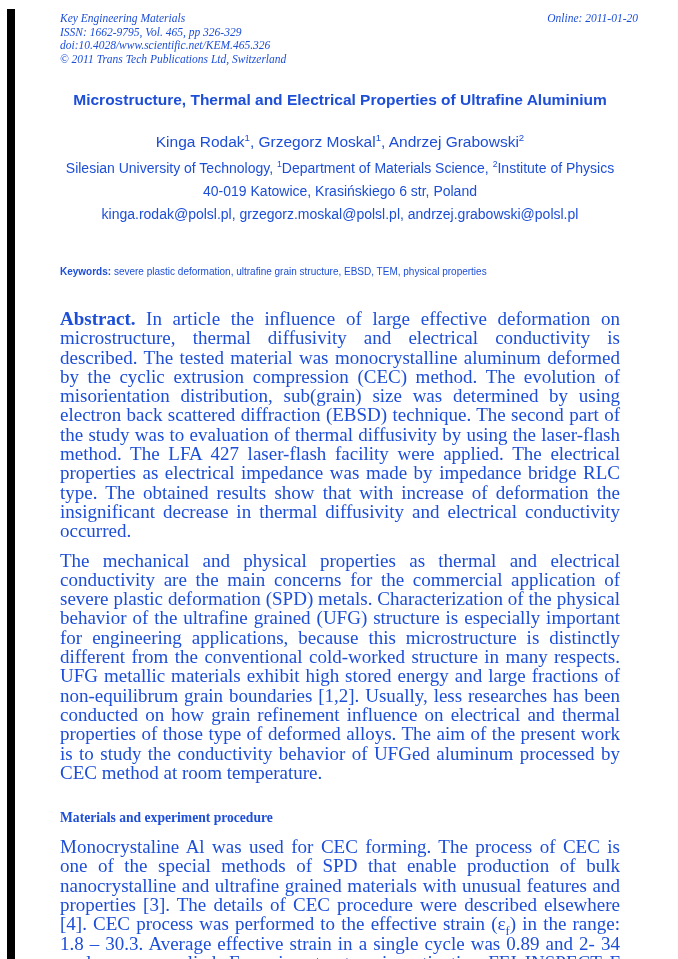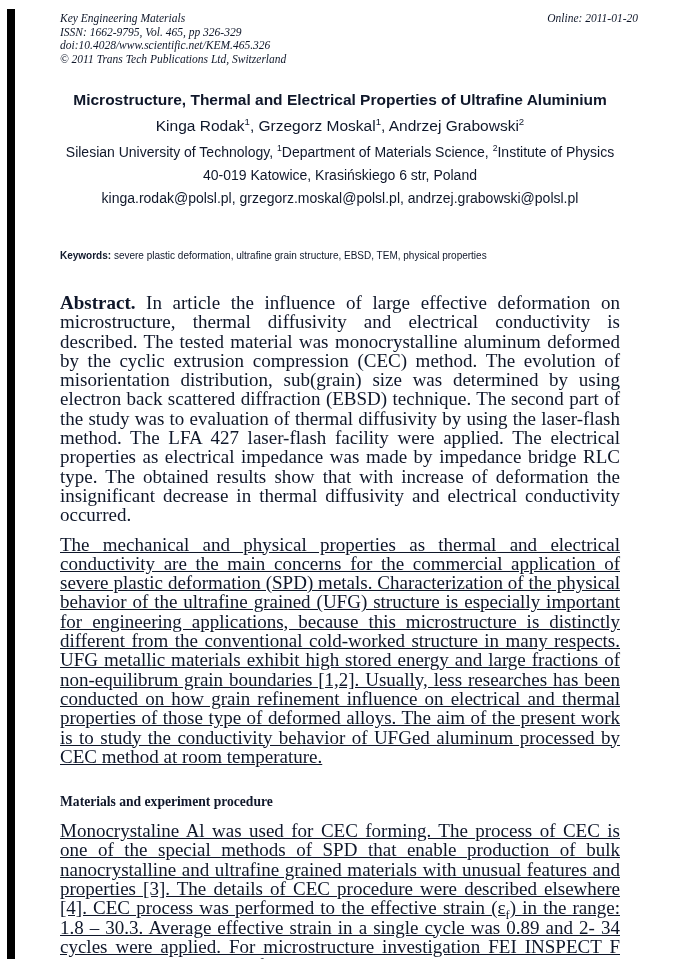--- a/index.html
+++ b/index.html
@@ -5,21 +5,21 @@
   html, body {
     margin: 0;
     padding: 0;
     background: #ffffff;
   }
   .page {
     position: relative;
     width: 678px;
     height: 959px;
     background: #ffffff;
-    color: #0f172a;
+    color: #1d4ed8;
     font-family: "Liberation Serif", serif;
     overflow: hidden;
   }
   .scan-bar {
     position: absolute;
     left: 7px;
     top: 9px;
     width: 8px;
     height: 950px;
     background: #000000;
@@ -48,21 +48,21 @@
   }
   .paper-title {
     margin-top: 24px;
     text-align: center;
     font-family: Liberation Sans, sans-serif;
     font-weight: bold;
     font-size: 15.5px;
     line-height: 19px;
   }
   .authors-line {
-    margin-top: 7px;
+    margin-top: 23px;
     text-align: center;
     font-family: "Liberation Sans", sans-serif;
     font-size: 15.5px;
     line-height: 20px;
   }
   sup {
     font-size: 0.62em;
     line-height: 0;
     vertical-align: super;
   }
@@ -95,21 +95,21 @@
     margin: 0;
   }
   .abstract-par { margin-top: 29px; }
   .lead-label { font-weight: bold; }
   .section-heading {
     margin-top: 27px;
     font-size: 13.6px;
     font-weight: bold;
     line-height: 18px;
   }
-  .section-par { margin-top: 10px; text-decoration: underline; }
+  .section-par { margin-top: 10px; }
 </style>
 </head>
 <body>
 
 <div class="page">
   <div class="scan-bar"></div>
 
   <div class="content">
 
     <div class="journal-header">

